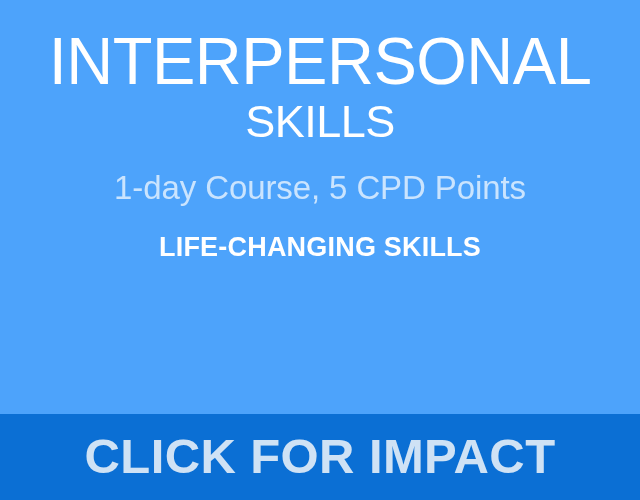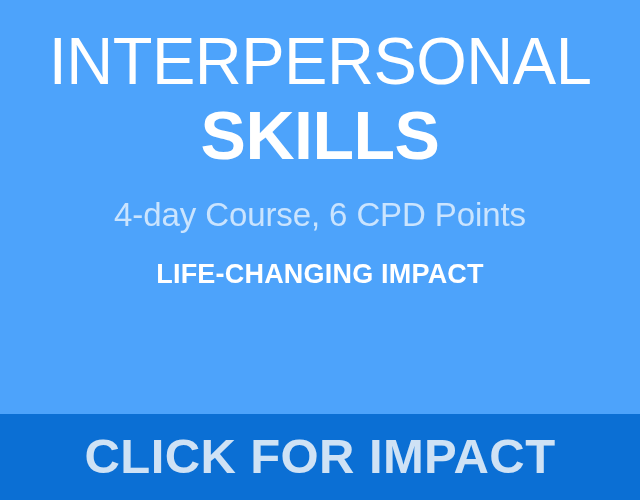--- a/index.html
+++ b/index.html
@@ -57,22 +57,22 @@
     letter-spacing: -0.5px;
     color: #ffffff;
     white-space: nowrap;
     transform: scaleX(0.985);
     transform-origin: center;
   }
 
   .headline-line-2 {
     display: block;
     font-family: "Liberation Sans", sans-serif;
-    font-size: 68px;
-    font-weight: 700;
+    font-size: 45px;
+    font-weight: 400;
     line-height: 1.18;
     letter-spacing: -0.5px;
     color: #ffffff;
     white-space: nowrap;
     margin-top: -4px;
   }
 
   .subheadline {
     display: block;
     width: 100%;
@@ -153,24 +153,24 @@
 
   <div class="ad-body">
 
     <div class="headline-group">
       <span class="headline-line-1">INTERPERSONAL</span>
       <span class="headline-line-2">SKILLS</span>
     </div>
 
 
     <div class="detail-list">
-      <span class="detail-line">4-day Course, 6 CPD Points</span>
+      <span class="detail-line">1-day Course, 5 CPD Points</span>
     </div>
 
-    <span class="tagline">LIFE-CHANGING IMPACT</span>
+    <span class="tagline">LIFE-CHANGING SKILLS</span>
 
   </div>
 
   <div class="cta-bar">
     <span class="cta-label">CLICK FOR IMPACT</span>
   </div>
 
 </div>
 
 </body></html>

